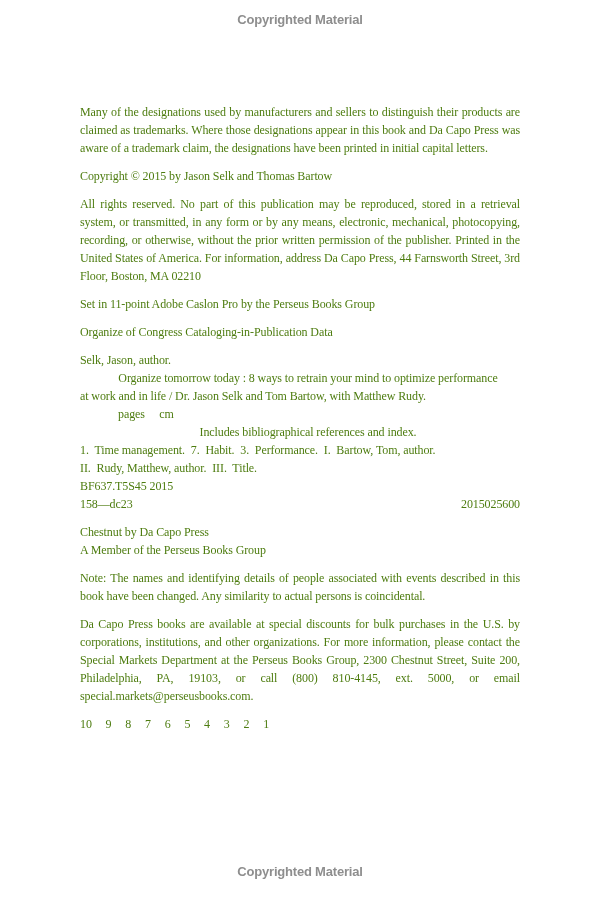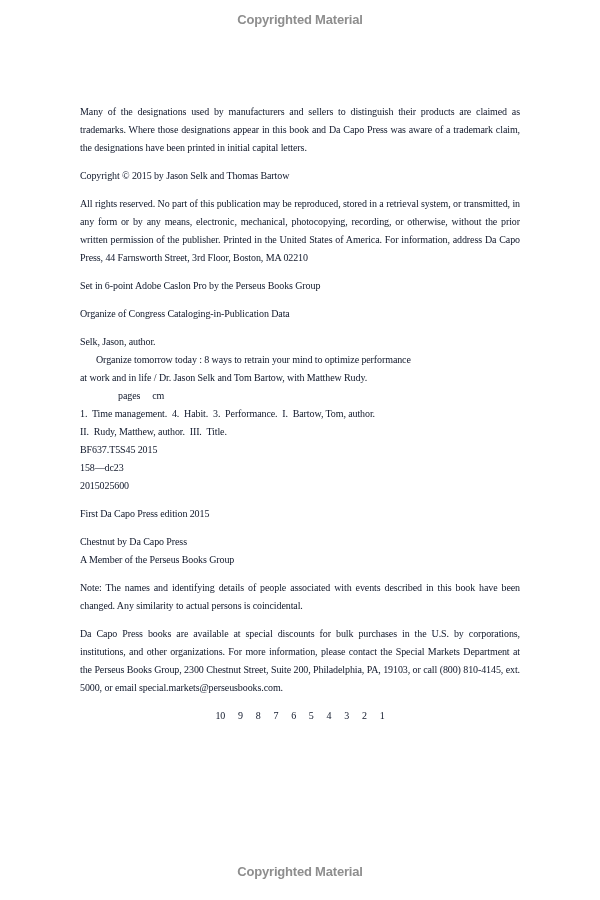--- a/index.html
+++ b/index.html
@@ -26,81 +26,79 @@
     color: #8e8e8e;
   }
   .watermark.top { top: 12px; }
   .watermark.bottom { top: 864px; }
 
   .textblock {
     position: absolute;
     left: 80px;
     top: 103px;
     width: 440px;
-    color: #0f172a;
+    color: #4d7c0f;
     font-family: "Liberation Serif", "DejaVu Serif", serif;
-    font-size: 10px;
+    font-size: 12px;
     line-height: 18px;
     letter-spacing: -0.1px;
   }
   .block { margin: 0 0 10px 0; }
   .just {
     text-align: justify;
     text-justify: inter-word;
   }
   .line { white-space: pre-wrap; }
-  .ind1 { padding-left: 16px; }
+  .ind1 { padding-left: 16px; text-align: center; }
   .ind2 { padding-left: 38px; }
   .dc-row {
     display: flex;
     justify-content: space-between;
-    flex-direction: column;
   }
   .printers-key {
     white-space: pre;
     word-spacing: 4px;
-    text-align: center;
   }
 </style>
 </head>
 <body>
 
 <div class="page">
 
   <div class="watermark top">Copyrighted Material</div>
 
   <div class="textblock">
 
     <p class="block just">Many of the designations used by manufacturers and sellers to distinguish their products are claimed as trademarks. Where those designations appear in this book and Da Capo Press was aware of a trademark claim, the designations have been printed in initial capital letters.</p>
 
     <p class="block">Copyright © 2015 by Jason Selk and Thomas Bartow</p>
 
     <p class="block just">All rights reserved. No part of this publication may be reproduced, stored in a retrieval system, or transmitted, in any form or by any means, electronic, mechanical, photocopying, recording, or otherwise, without the prior written permission of the publisher. Printed in the United States of America. For information, address Da Capo Press, 44 Farnsworth Street, 3rd Floor, Boston, MA 02210</p>
 
     <div class="block">
-      <div class="line">Set in 6-point Adobe Caslon Pro by the Perseus Books Group</div>
+      <div class="line">Set in 11-point Adobe Caslon Pro by the Perseus Books Group</div>
     </div>
 
     <p class="block">Organize of Congress Cataloging-in-Publication Data</p>
 
     <div class="block">
       <div class="line">Selk, Jason, author.</div>
       <div class="line ind1">Organize tomorrow today : 8 ways to retrain your mind to optimize performance</div>
       <div class="line">at work and in life / Dr. Jason Selk and Tom Bartow, with Matthew Rudy.</div>
       <div class="line ind2">pages     cm</div>
-      <div class="line">1.  Time management.  4.  Habit.  3.  Performance.  I.  Bartow, Tom, author.</div>
+      <div class="line ind1">Includes bibliographical references and index.</div>
+      <div class="line">1.  Time management.  7.  Habit.  3.  Performance.  I.  Bartow, Tom, author.</div>
       <div class="line">II.  Rudy, Matthew, author.  III.  Title.</div>
       <div class="line">BF637.T5S45 2015</div>
       <div class="dc-row">
         <span>158—dc23</span>
         <span>2015025600</span>
       </div>
     </div>
 
-    <p class="block">First Da Capo Press edition 2015</p>
 
     <div class="block">
       <div class="line">Chestnut by Da Capo Press</div>
       <div class="line">A Member of the Perseus Books Group</div>
     </div>
 
     <p class="block just">Note: The names and identifying details of people associated with events described in this book have been changed. Any similarity to actual persons is coincidental.</p>
 
     <p class="block just">Da Capo Press books are available at special discounts for bulk purchases in the U.S. by corporations, institutions, and other organizations. For more information, please contact the Special Markets Department at the Perseus Books Group, 2300 Chestnut Street, Suite 200, Philadelphia, PA, 19103, or call (800) 810-4145, ext. 5000, or email special.markets@perseusbooks.com.</p>
 

